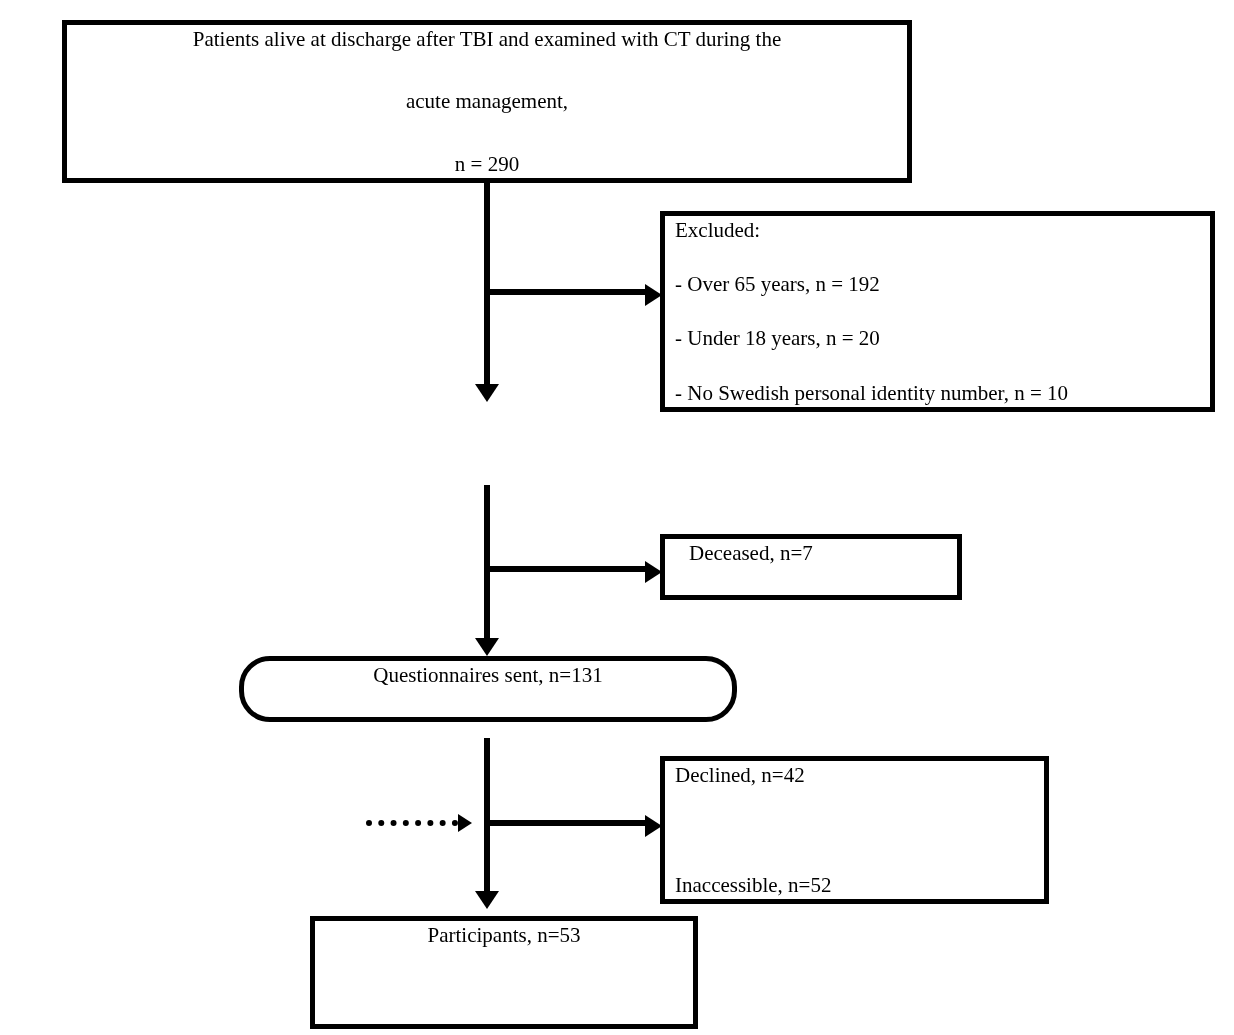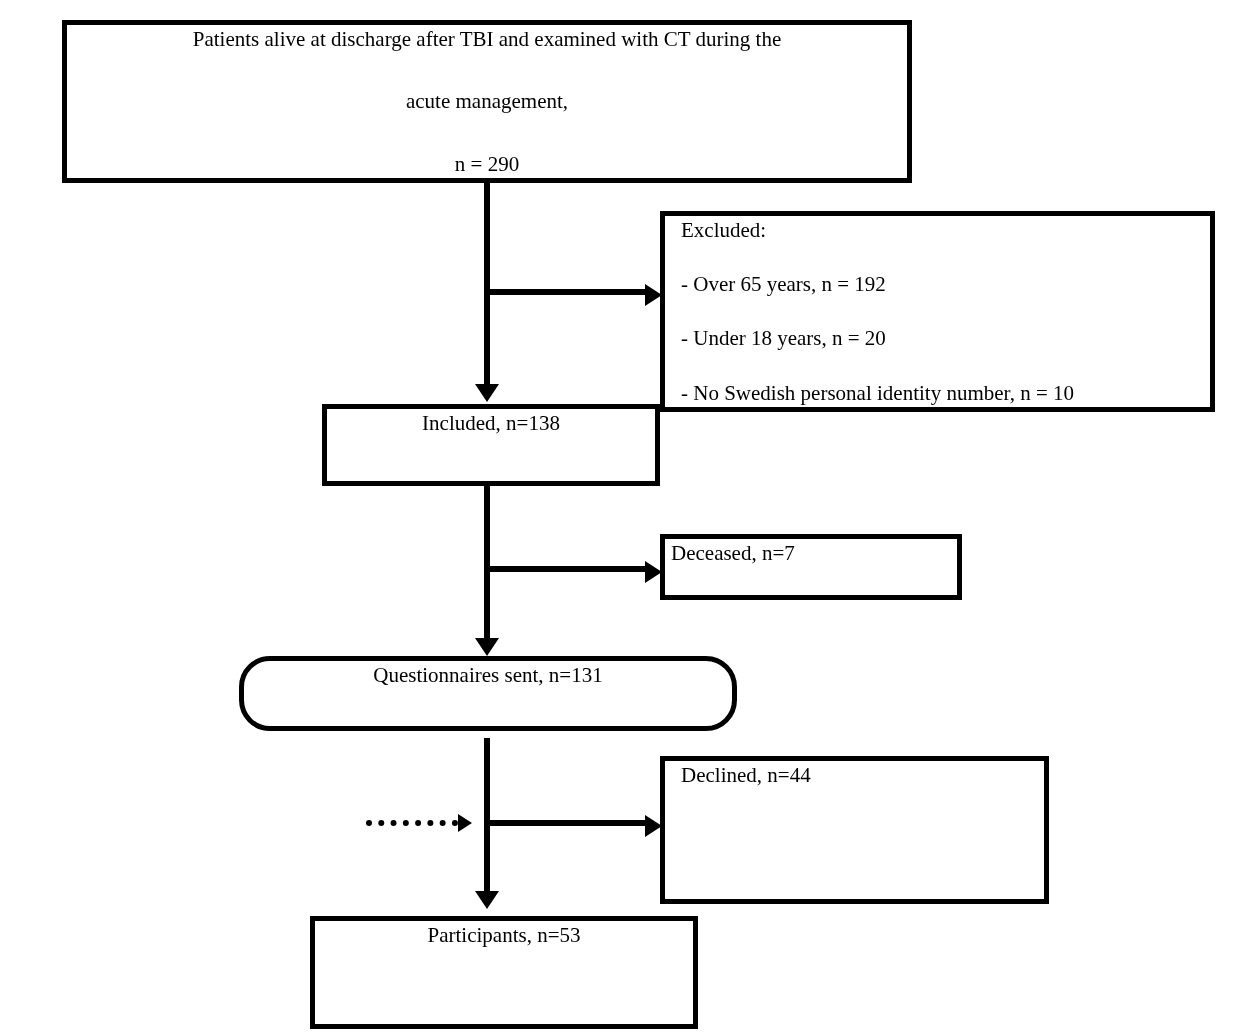--- a/index.html
+++ b/index.html
@@ -31,27 +31,27 @@
   }
   .node .line {
     font-size: 21px;
     line-height: 1.35;
     white-space: pre;
   }
   .node.center .line {
     text-align: center;
   }
   .node.left-text {
-    padding-left: 16px;
+    padding-left: 10px;
   }
   .node.left-text .line {
     text-align: left;
   }
   .node.pad-left-sm {
-    padding-left: 6px;
+    padding-left: 24px;
     font-family: Liberation Serif, serif;
   }
   .node.pad-left-sm .line {
     text-align: left;
   }
 
   
   .vline {
     position: absolute;
     background: #000000;
@@ -126,34 +126,32 @@
     <div class="line">n = 290</div>
   </div>
 
   <div class="node left-text" style="left:660px; top:211px; width:555px; height:201px;">
     <div class="line">Excluded:</div>
     <div class="line">- Over 65 years, n = 192</div>
     <div class="line">- Under 18 years, n = 20</div>
     <div class="line">- No Swedish personal identity number, n = 10</div>
   </div>
 
-  <div class="node center" style="left:322px; top:404px; width:338px; height:82px;">
-    <div class="line">Included, n=138</div>
-  </div>
 
   <div class="node pad-left-sm" style="left:660px; top:534px; width:302px; height:66px;">
     <div class="line">Deceased, n=7</div>
   </div>
 
-  <div class="node center" style="left:239px; top:656px; width:498px; height:75px;border-radius:31px;">
+  <div class="node center" style="left:239px; top:656px; width:498px; height:66px;border-radius:31px;">
     <div class="line">Questionnaires sent, n=131</div>
   </div>
 
 
   <div class="node left-text" style="left:660px; top:756px; width:389px; height:148px;">
-    <div class="line">Declined, n=44</div>
+    <div class="line">Declined, n=42</div>
+    <div class="line">Inaccessible, n=52</div>
   </div>
 
   <div class="node center" style="left:310px; top:908px; width:388px; height:113px;margin-top:8px;">
     <div class="line">Participants, n=53</div>
   </div>
 
 </div>
 
 </body></html>

